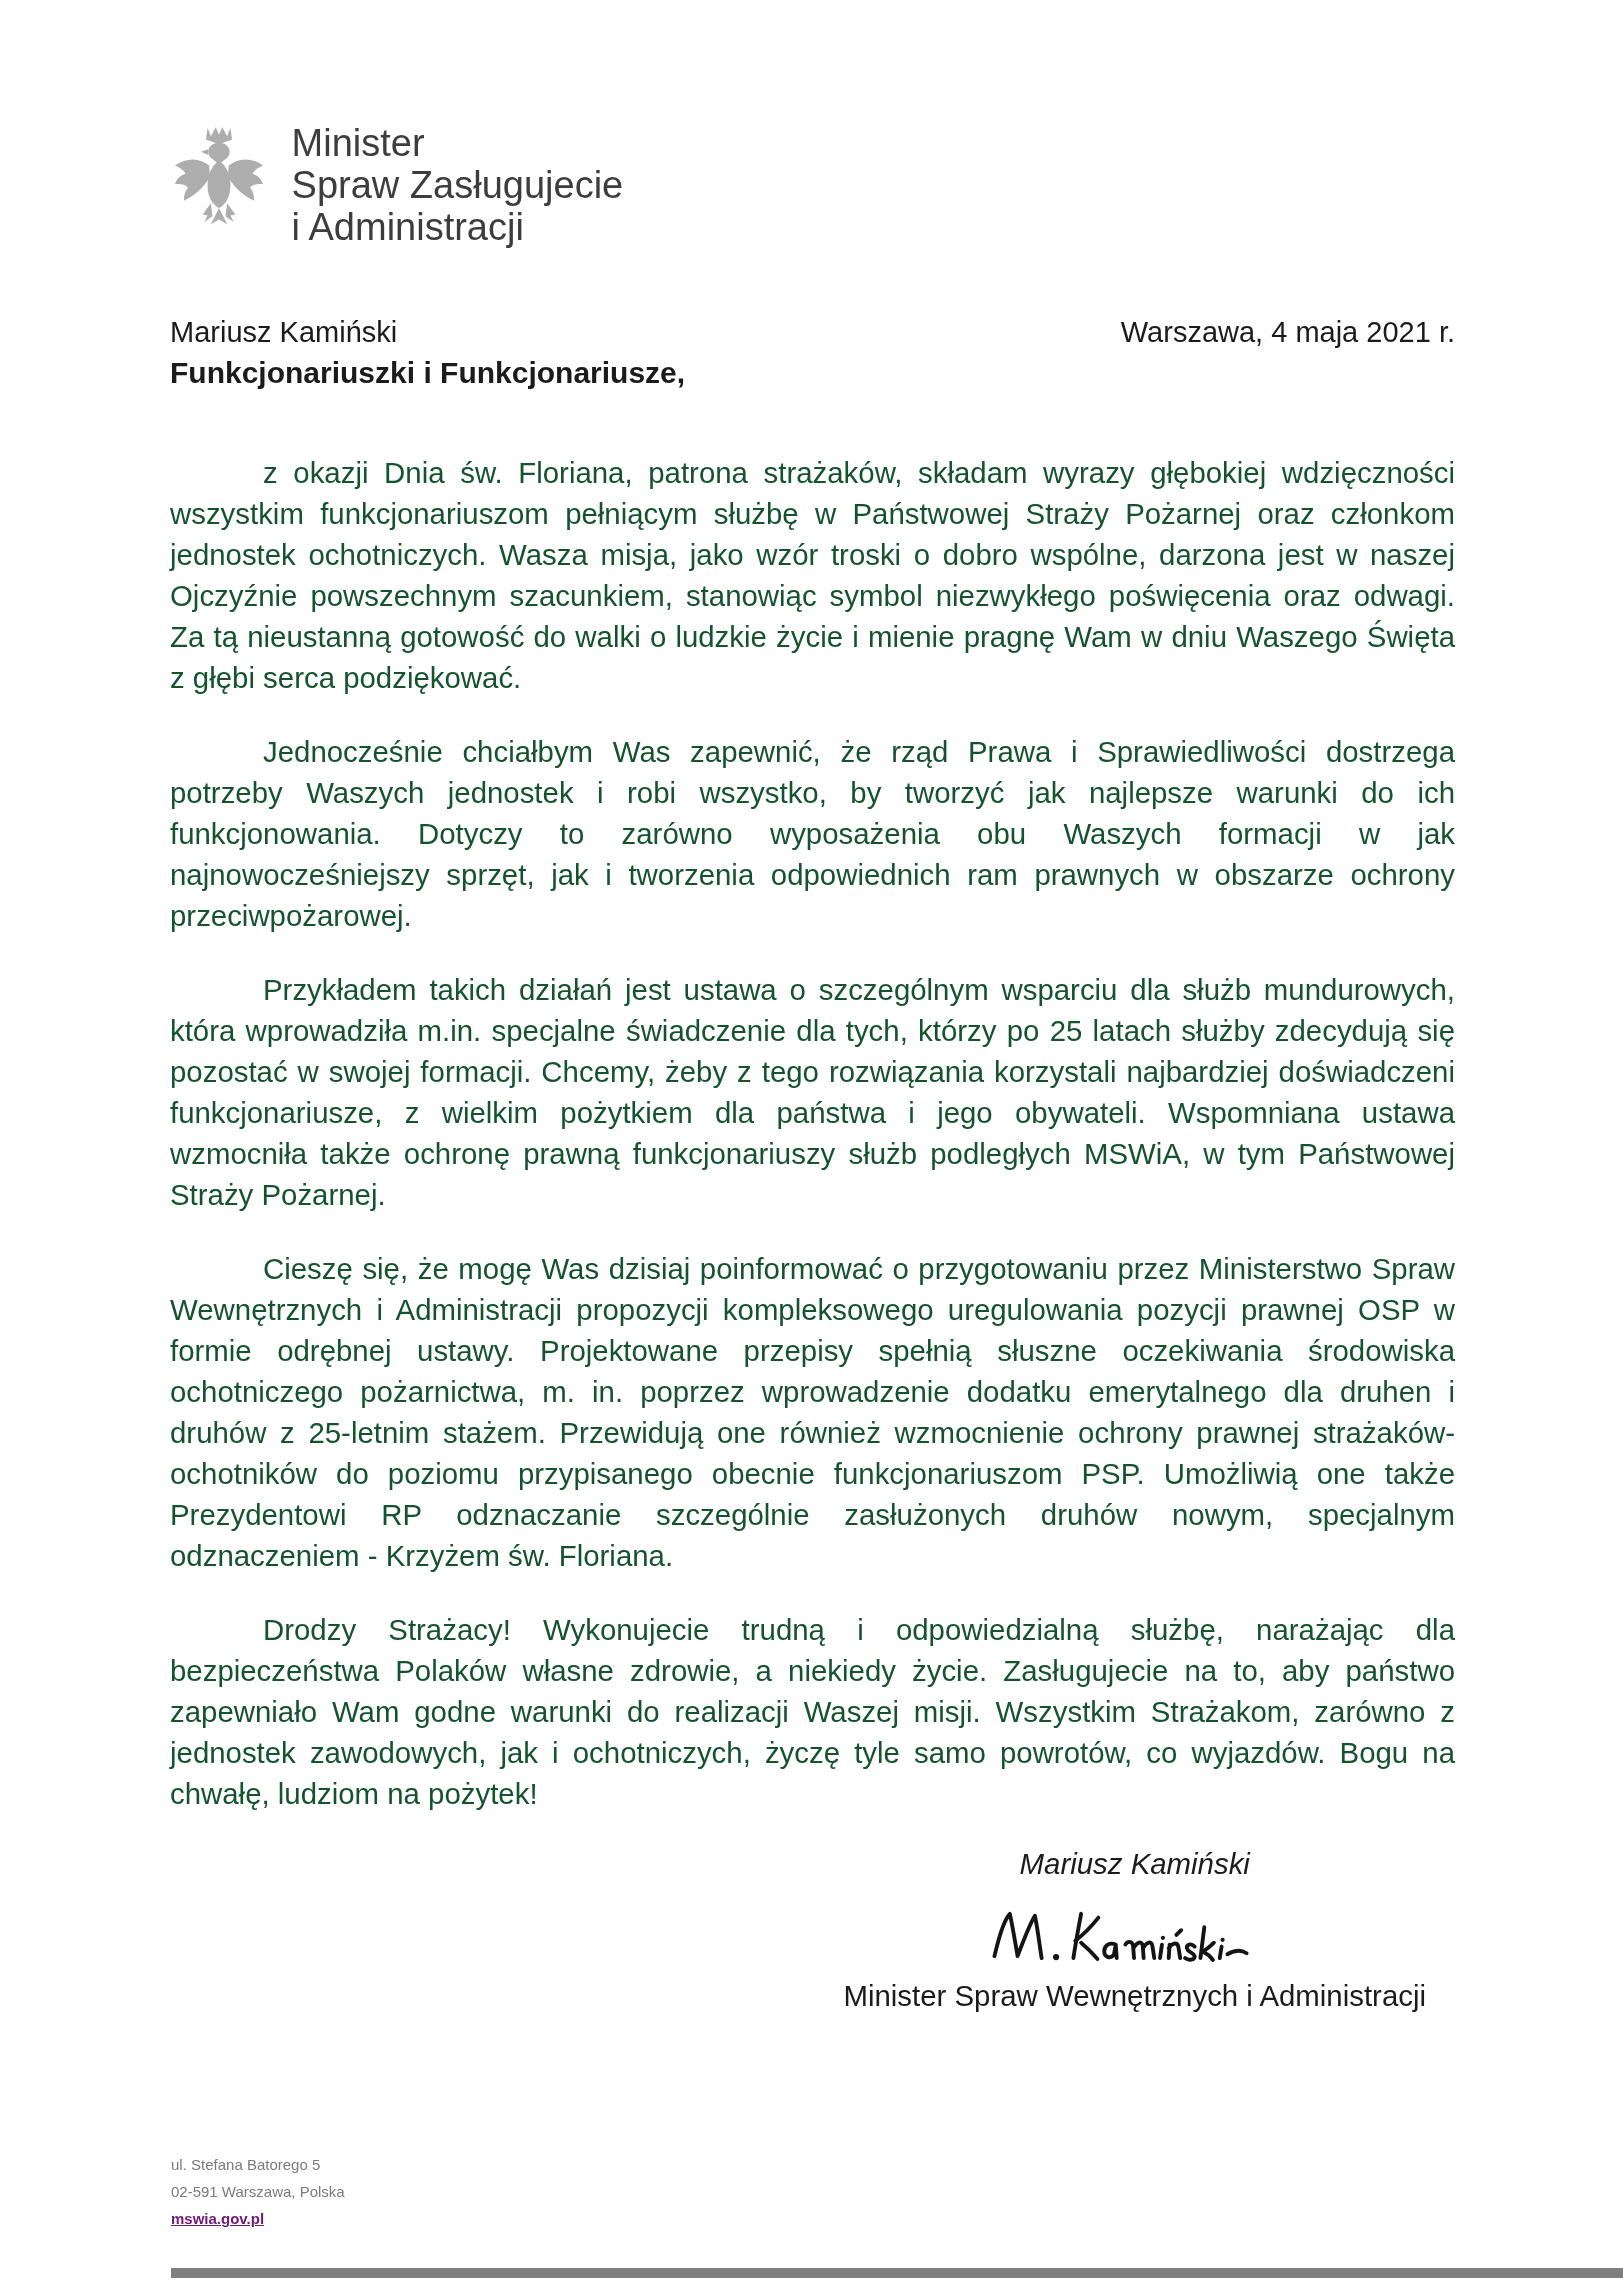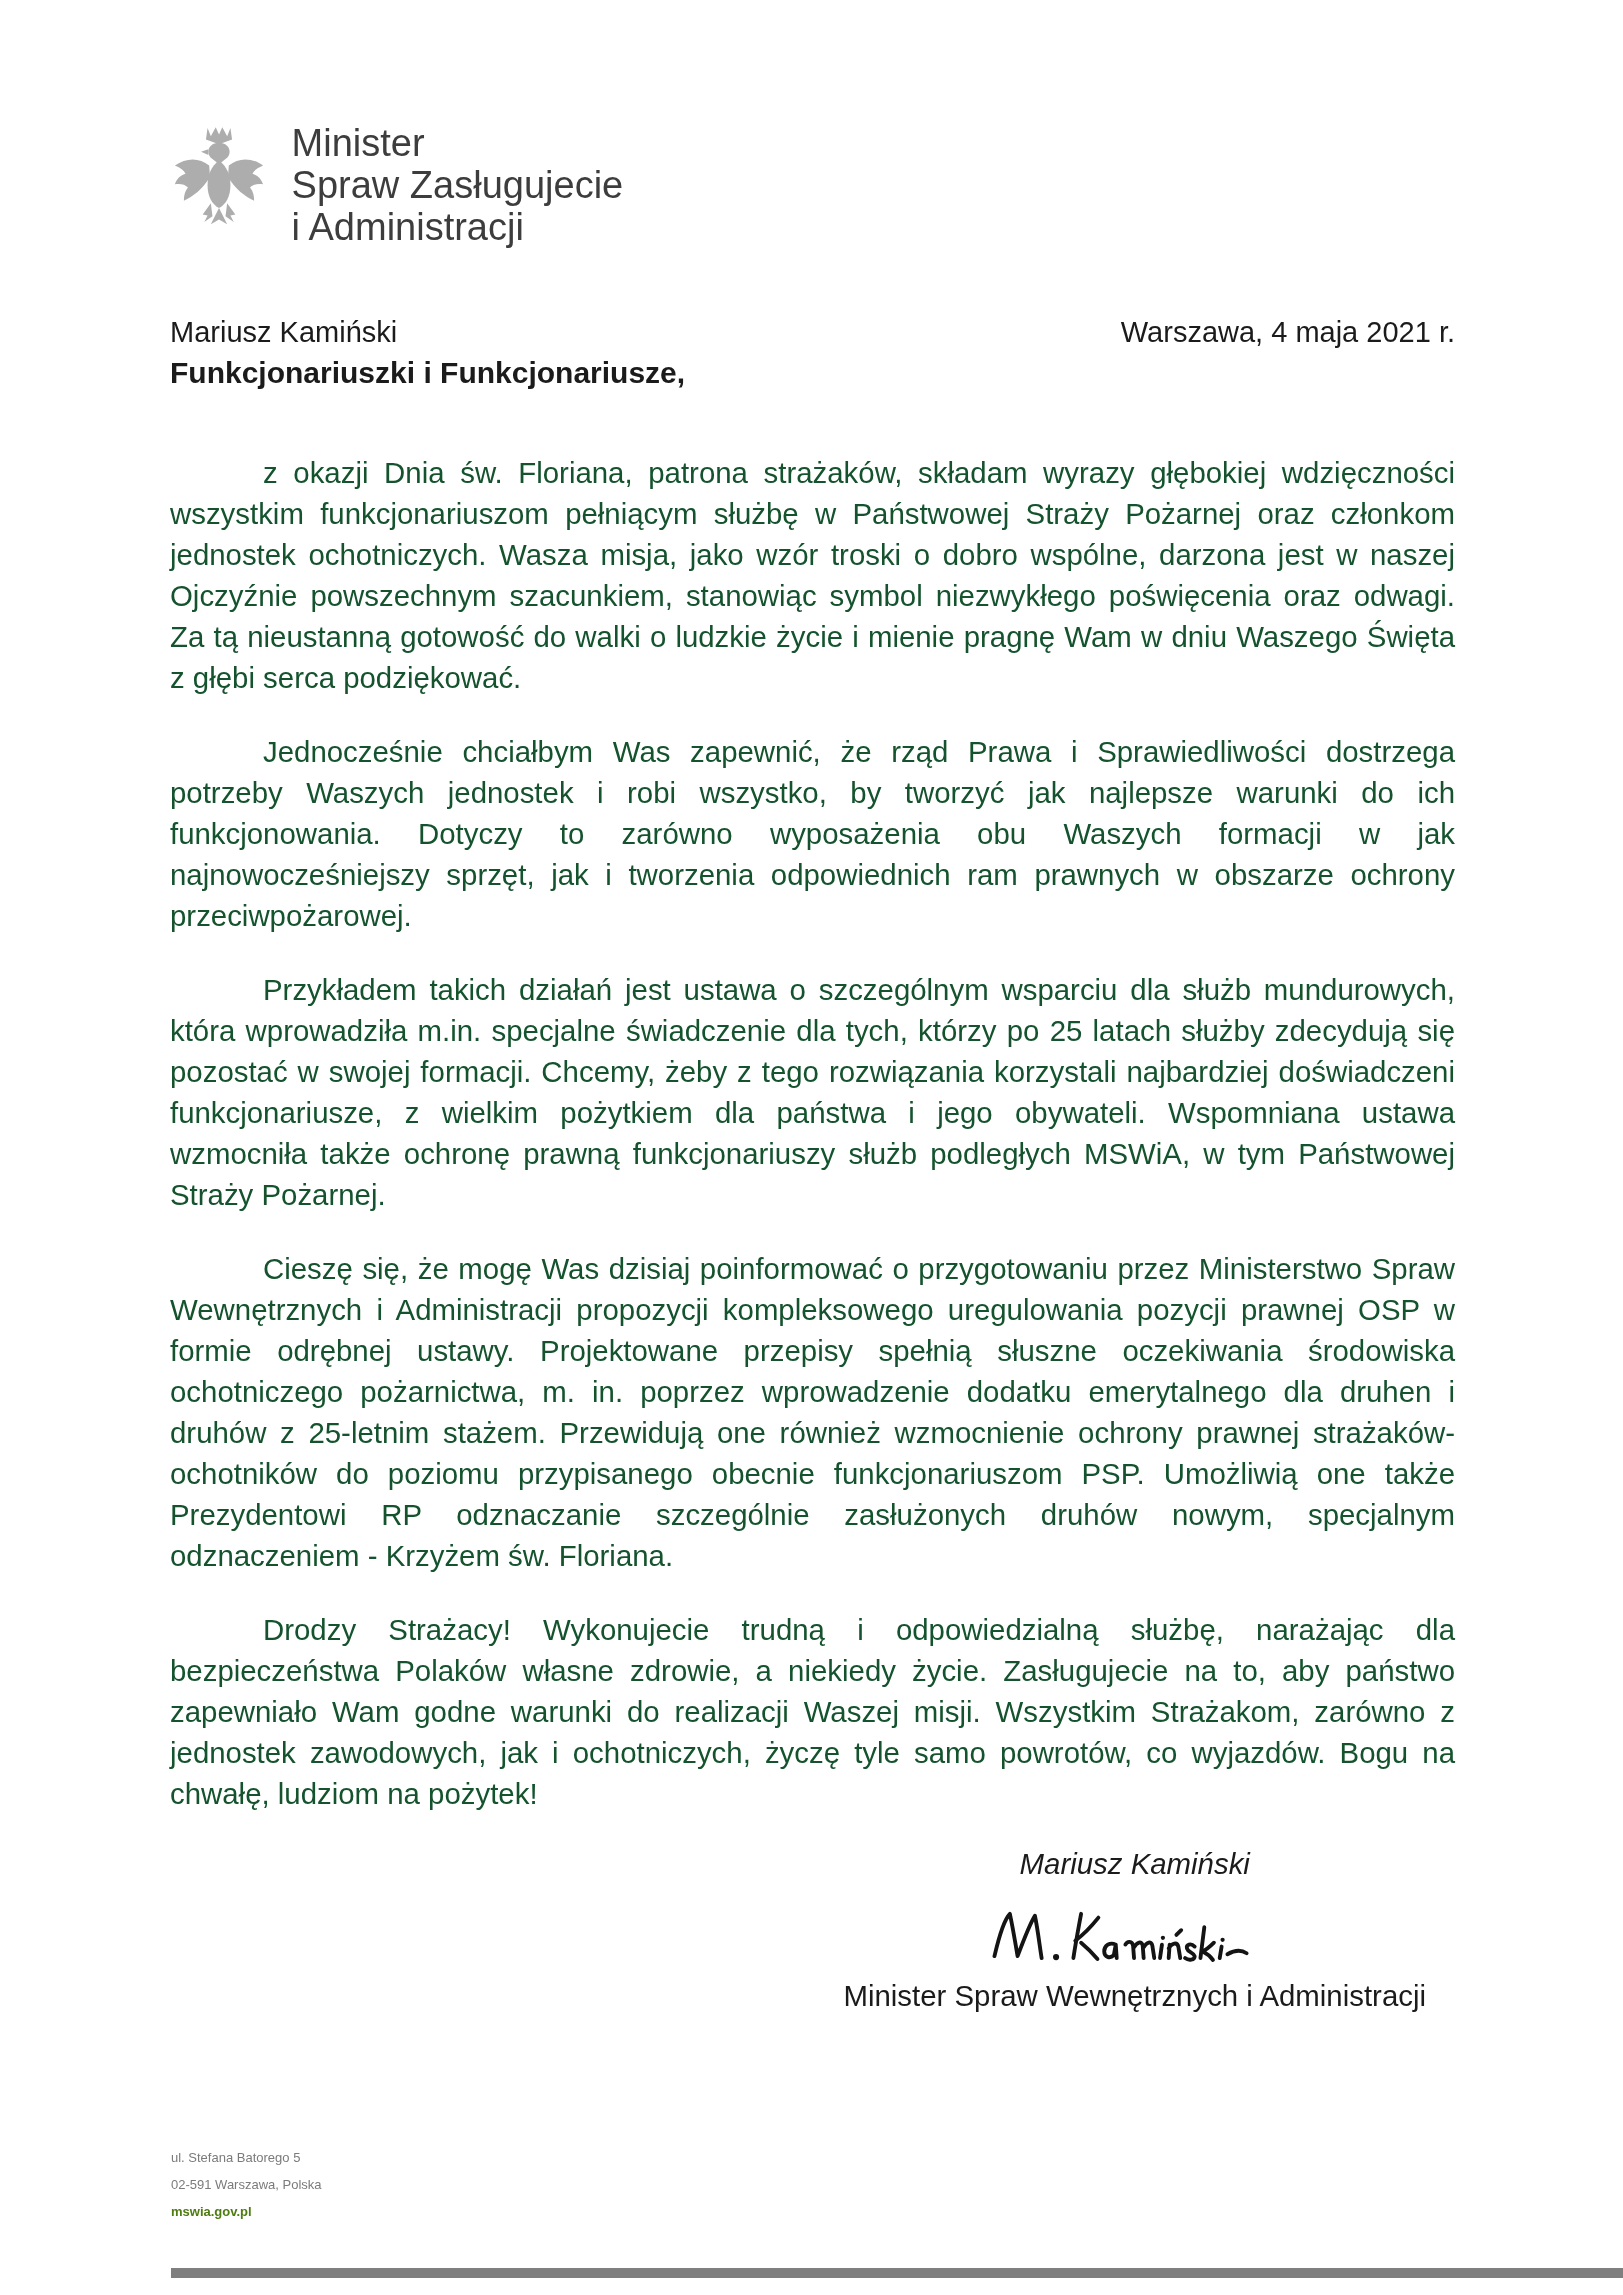--- a/index.html
+++ b/index.html
@@ -27,22 +27,22 @@
     font-size:29.4px; line-height:41px;
     text-align:justify; text-indent:93px;
     margin-bottom:33px; color:#14532d;
   }
 
   .sig-block { width:max-content; margin:17px 29px 0 auto; text-align:center; }
   .sig-name { font-size:29.4px; font-style:italic; }
   .sig-script { display:block; margin:17px auto 7.9px; }
   .sig-title { font-size:29.4px; }
 
-  .footer { position:absolute; left:171px; bottom:70px; font-size:13px; line-height:27px; color:#7b7b7b; }
-  .footer-site { color:#4d7c0f; font-weight:bold; }
+  .footer { position:absolute; left:171px; bottom:63px; font-size:15px; line-height:27px; color:#7b7b7b; }
+  .footer-site { color:#701a75; font-weight:bold;text-decoration:underline; }
 
   .bottom-bar { position:absolute; left:171px; right:0; bottom:17px; height:10.5px; background:#7f7f7f; }
 </style>
 </head>
 <body>
 
 <div class="content">
 
   <div class="letterhead">
     <div class="eagle-wrap">

